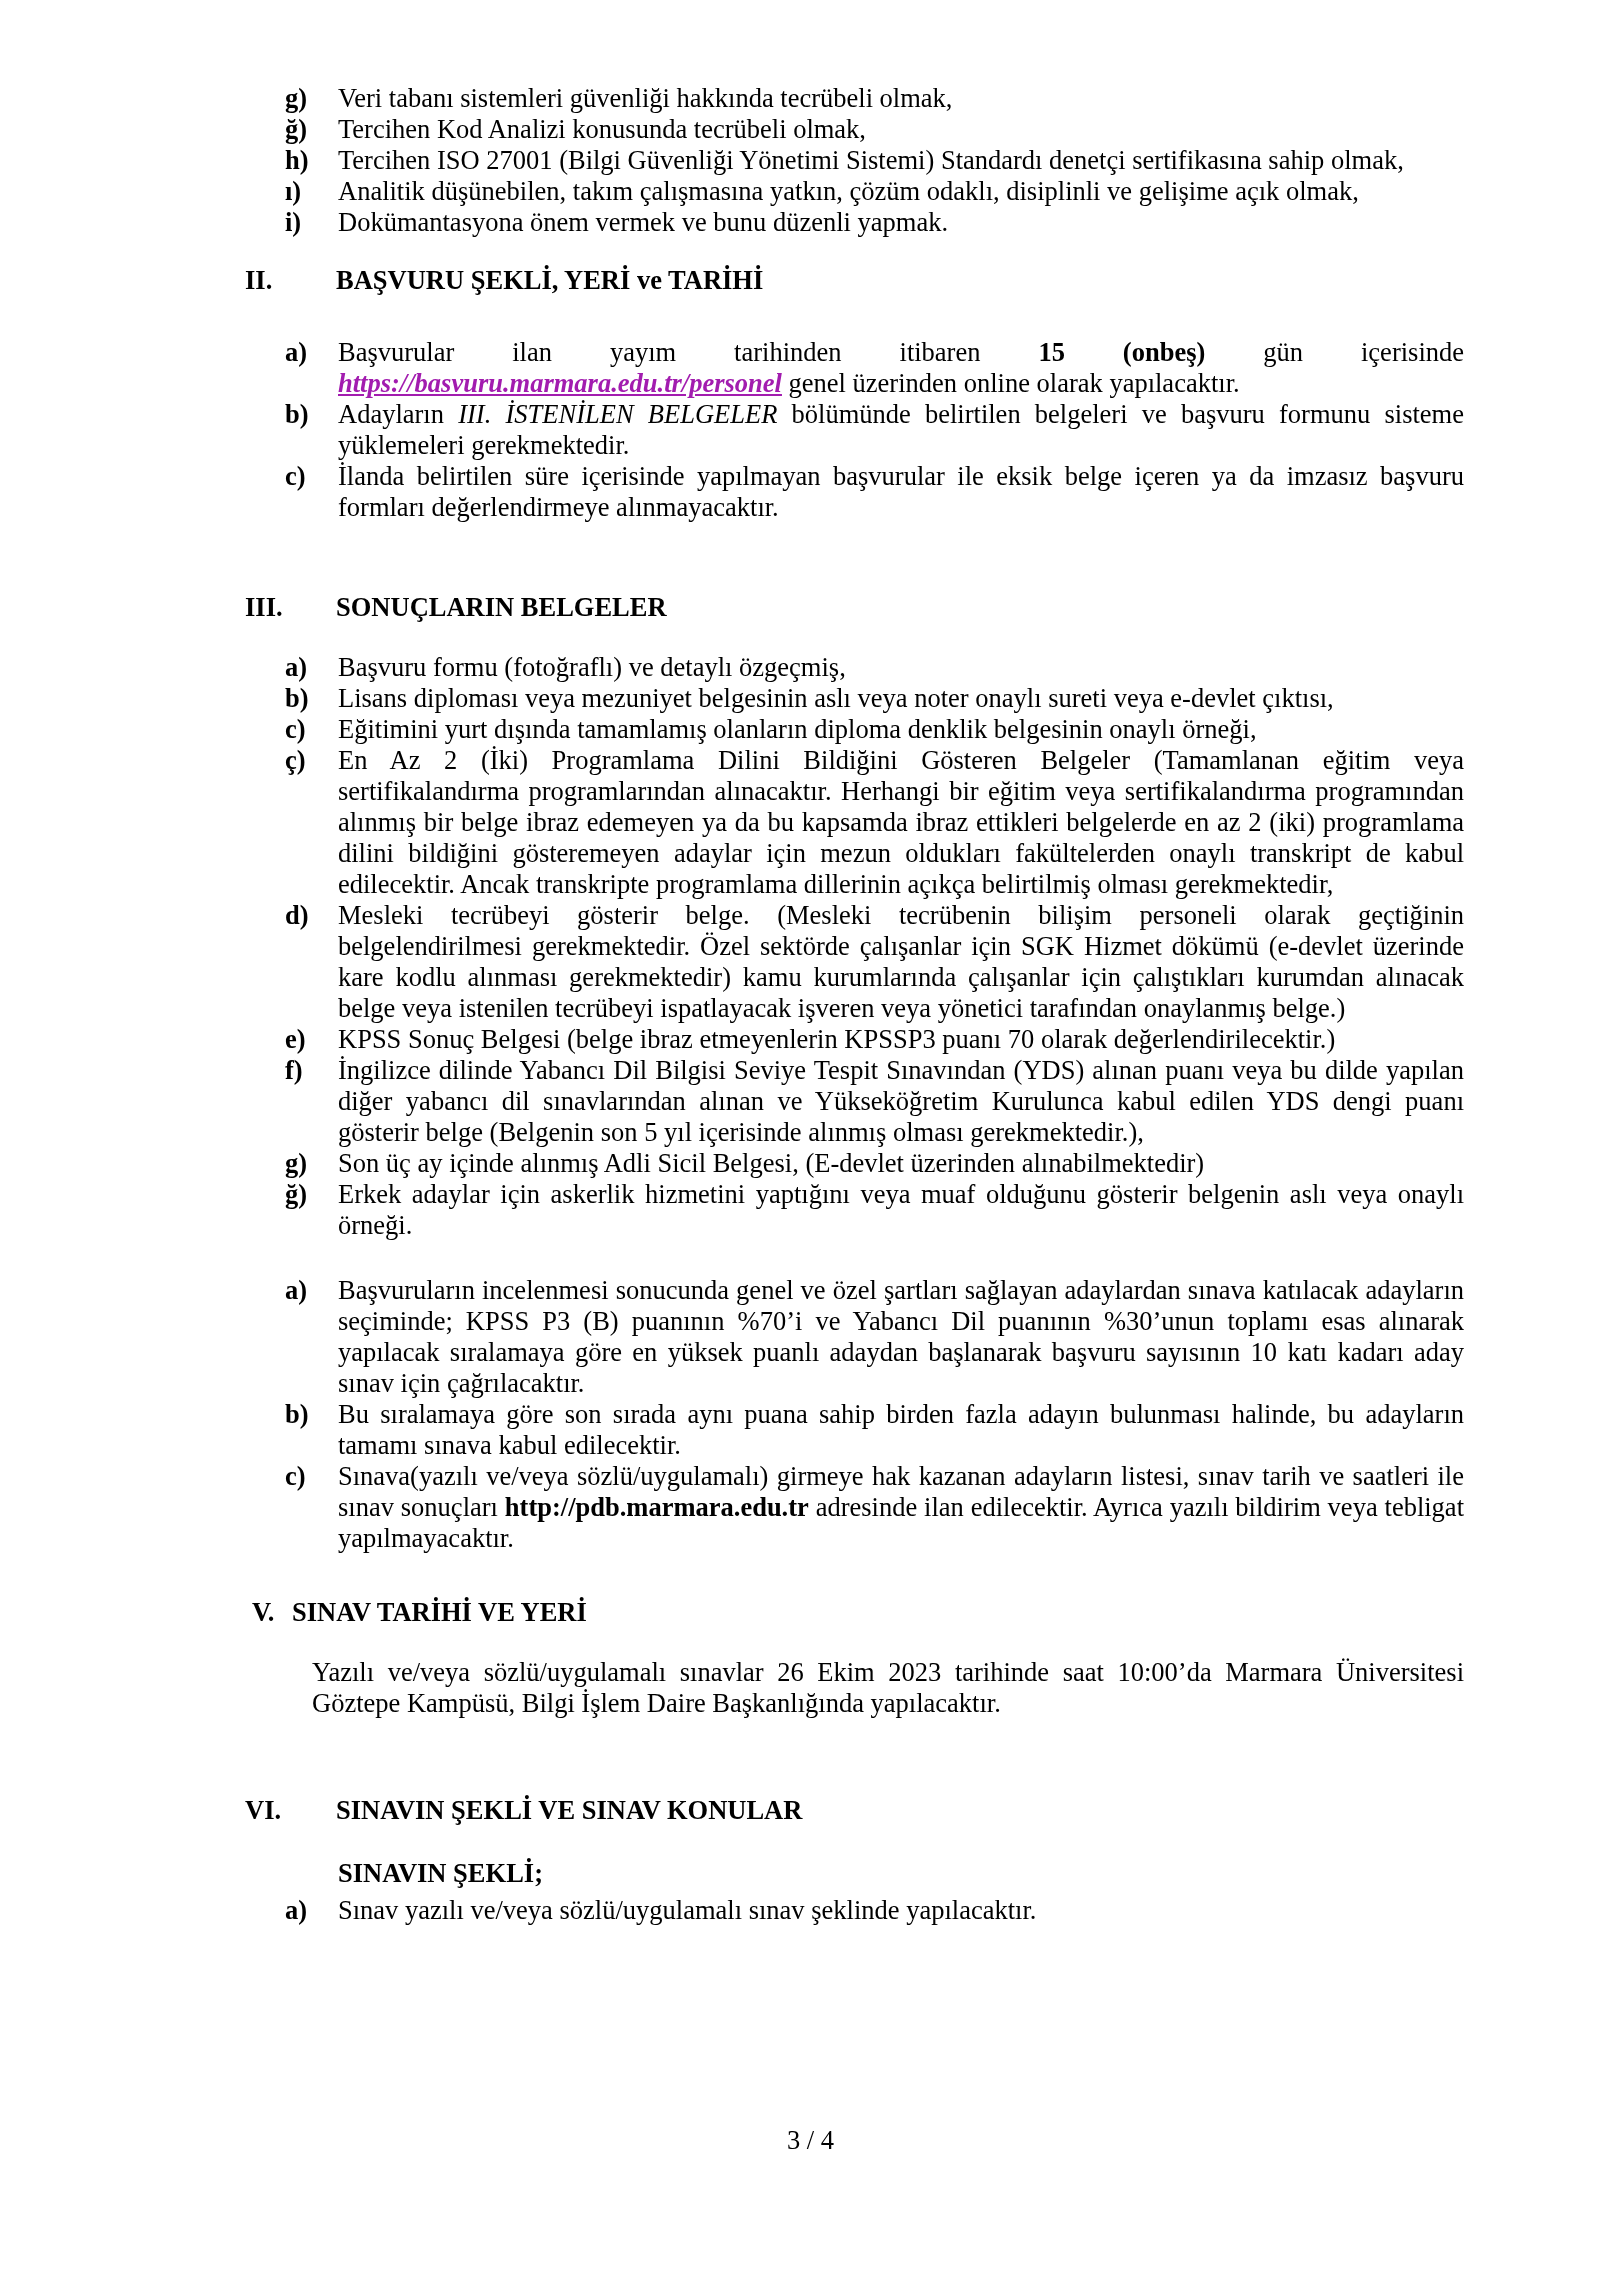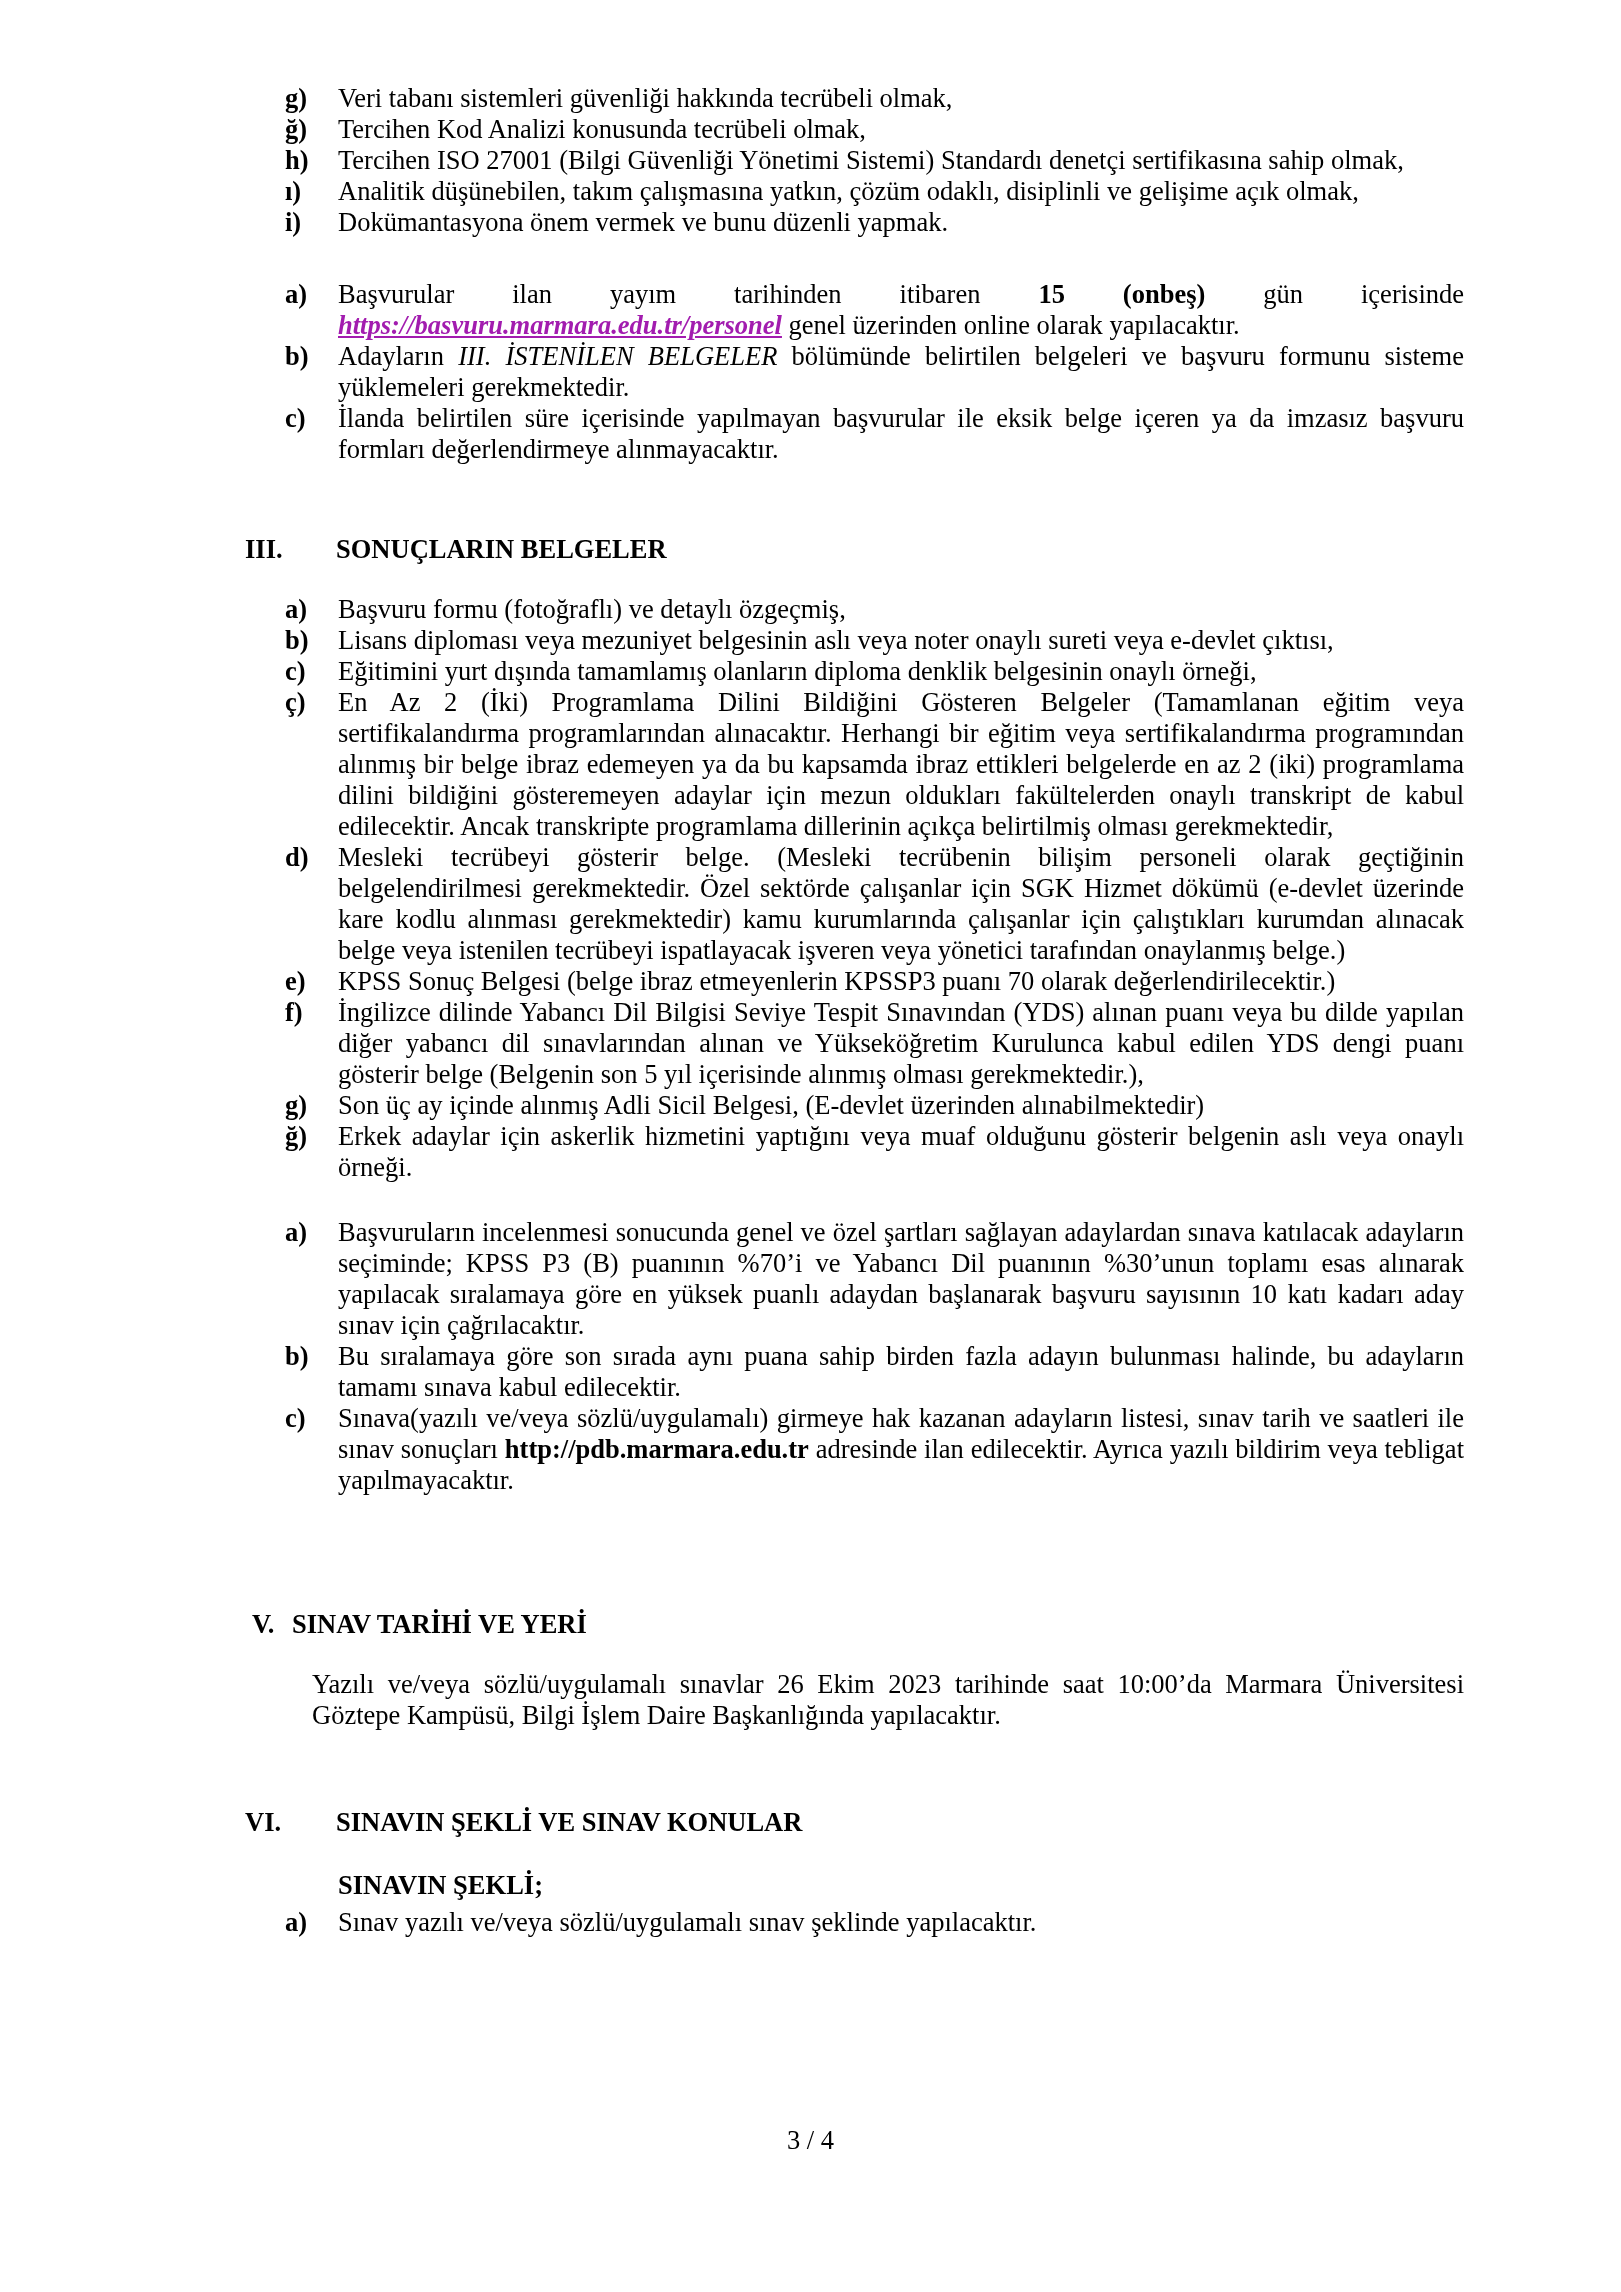--- a/index.html
+++ b/index.html
@@ -38,21 +38,21 @@
   .italic { font-style: italic; }
   .url-link { font-weight: 700; font-style: italic; text-decoration: underline; color: #a21caf; }
 
   
   #sec2-heading   { margin-top: 27.4px; }
   #sec2-items     { margin-top: 41px; }
   #sec3-heading   { margin-top: 69px; }
   #sec3-items     { margin-top: 29px; }
   #sec4-heading   { margin-top: 44px; }
   #sec4-items     { margin-top: 34px; }
-  #sec5-heading   { margin-top: 113px; }
+  #sec5-heading   { margin-top: 43px; }
   #sec5-paragraph { margin-top: 29px; }
   #sec6-heading   { margin-top: 76px; }
   #sec6-subheading{ margin-top: 32px; }
   #sec6-items     { margin-top: 5.9px; }
 
   .footer {
     position: absolute;
     top: 2125px;
     left: 0;
     width: 100%;
@@ -81,20 +81,23 @@
       <div class="li">
         <span class="mk">ı)</span>
         <div class="tx">Analitik düşünebilen, takım çalışmasına yatkın, çözüm odaklı, disiplinli ve gelişime açık olmak,</div>
       </div>
       <div class="li">
         <span class="mk">i)</span>
         <div class="tx">Dokümantasyona önem vermek ve bunu düzenli yapmak.</div>
       </div>
     </div>
 
+    <div id="sec2-heading" class="heading">
+      <span class="num">II.</span><span>BAŞVURU ŞEKLİ, YERİ ve TARİHİ</span>
+    </div>
     <div id="sec2-items">
       <div class="li">
         <span class="mk">a)</span>
         <div class="tx">
           <span>Başvurular ilan yayım tarihinden itibaren </span><span class="bold">15 (onbeş)</span><span> gün içerisinde </span><span class="url-link">https://basvuru.marmara.edu.tr/personel</span><span> genel üzerinden online olarak yapılacaktır.</span>
         </div>
       </div>
       <div class="li">
         <span class="mk">b)</span>
         <div class="tx">

